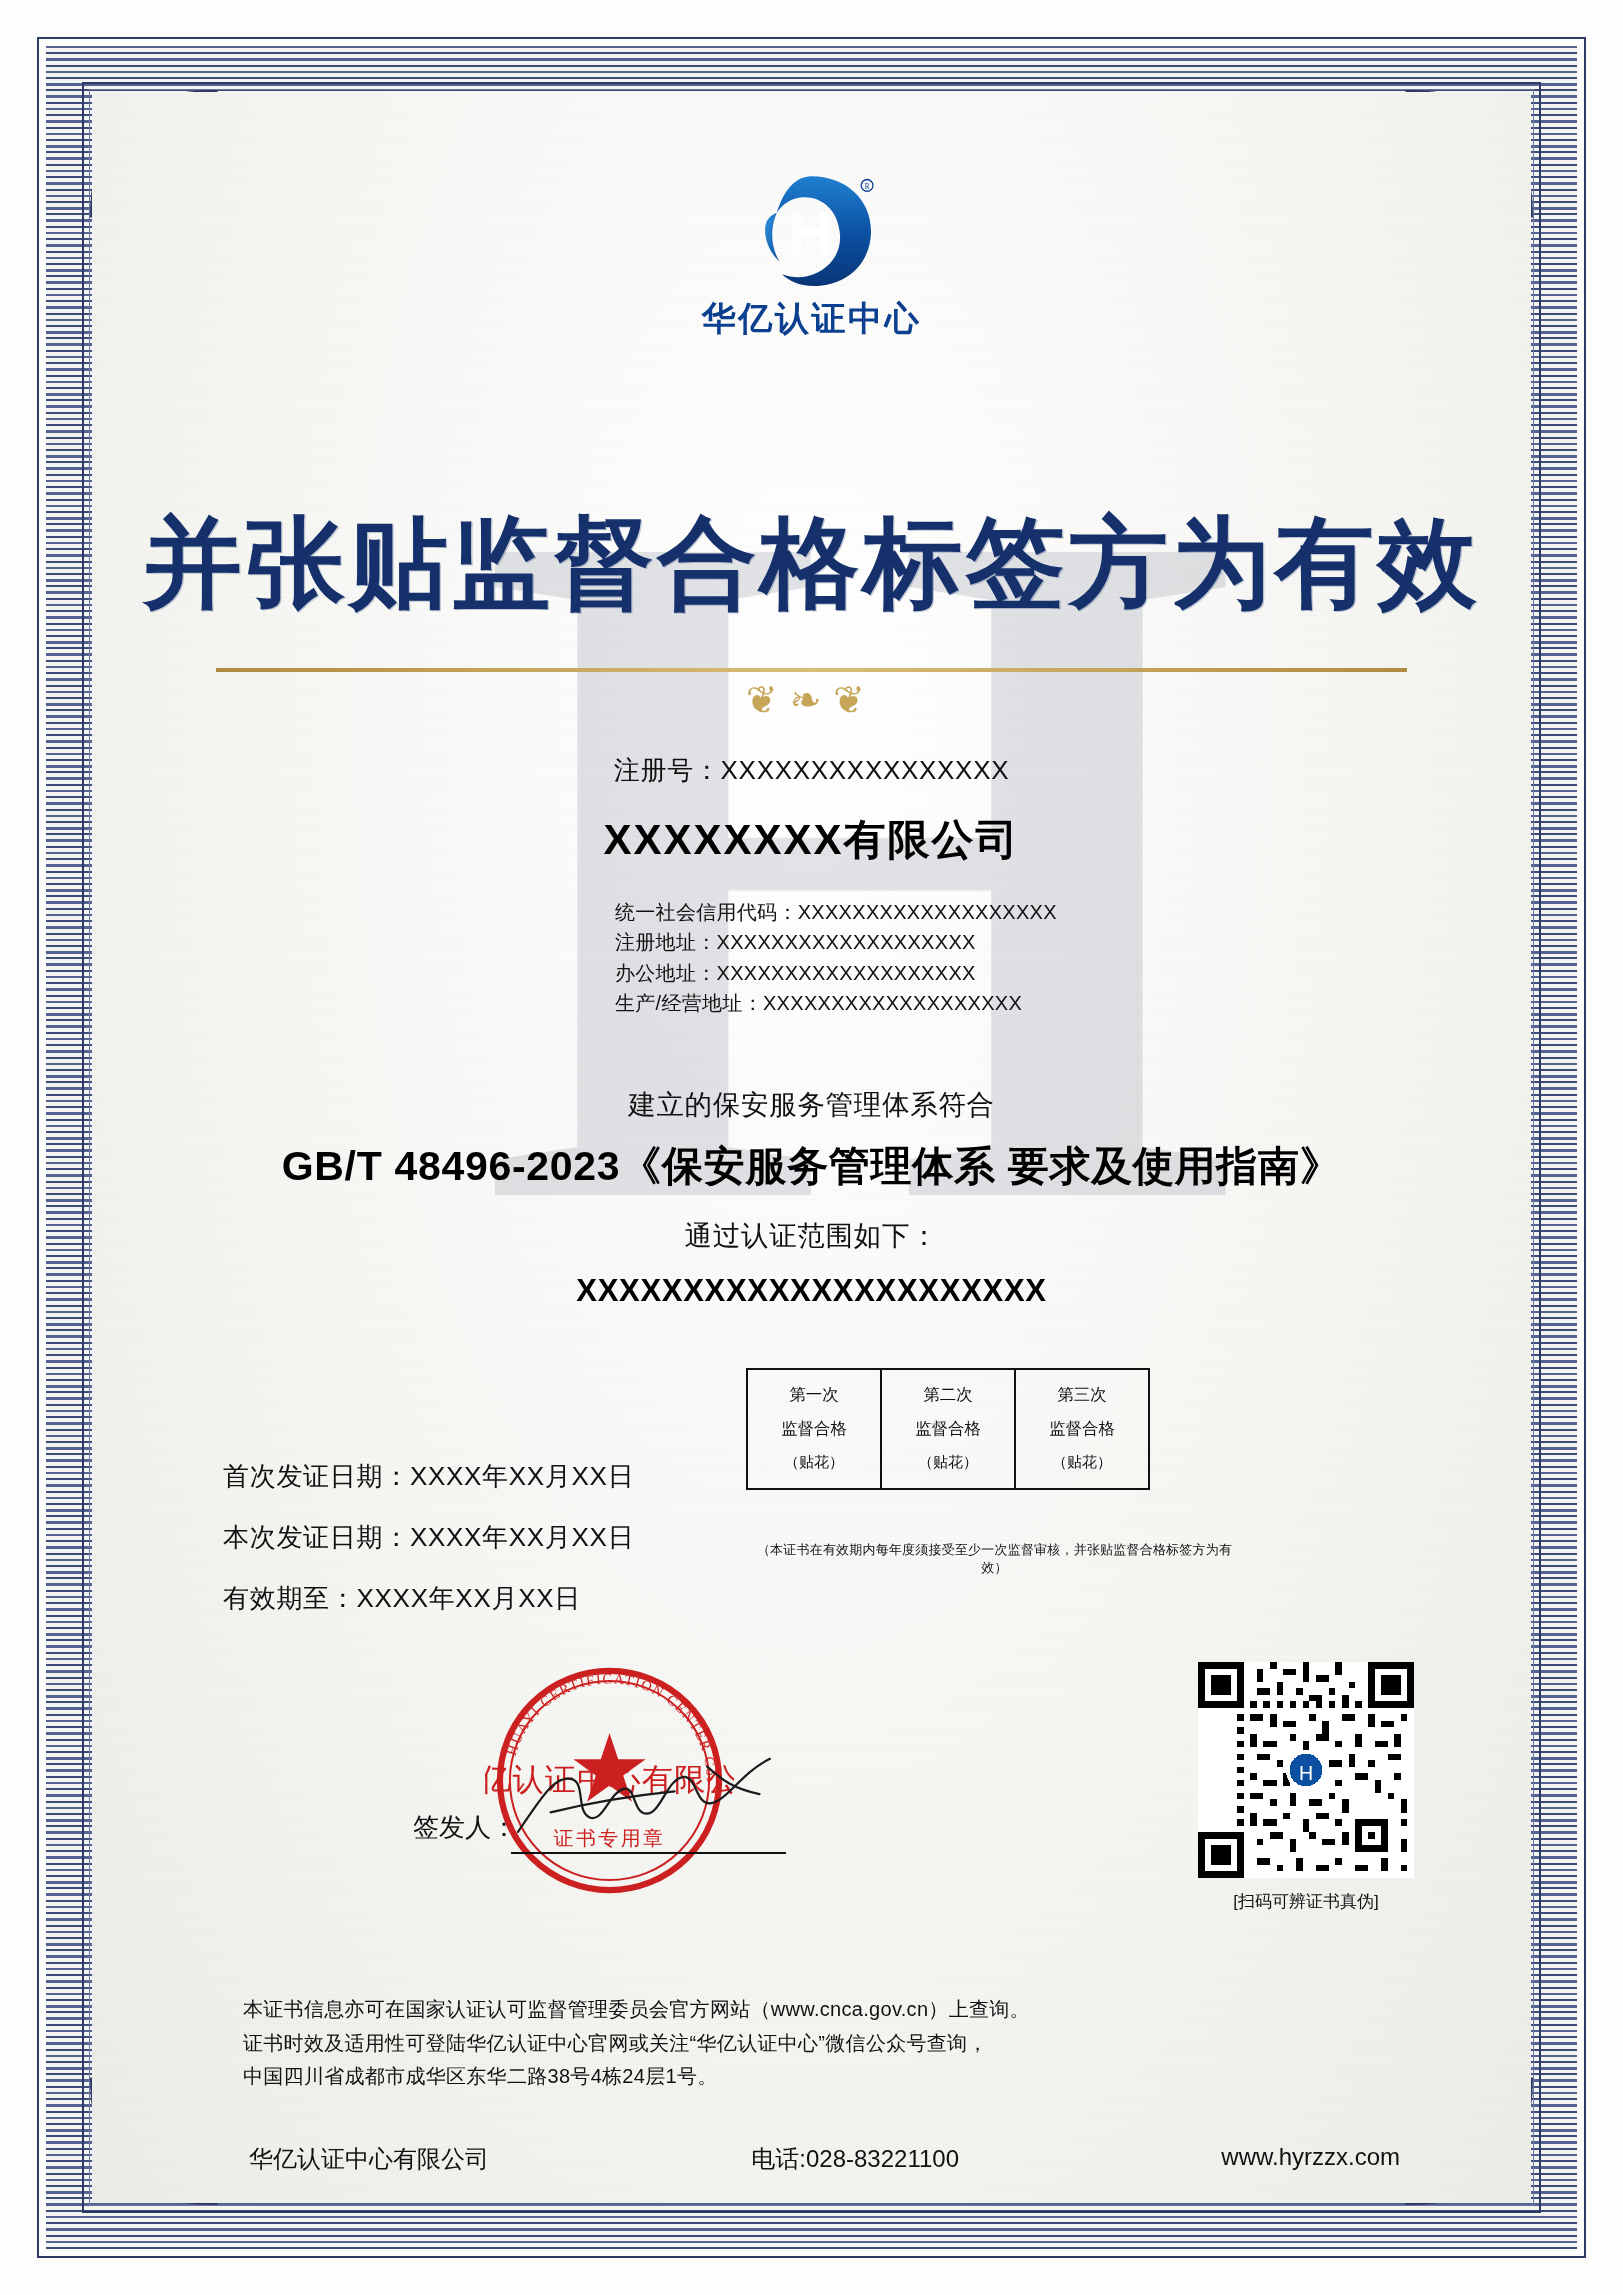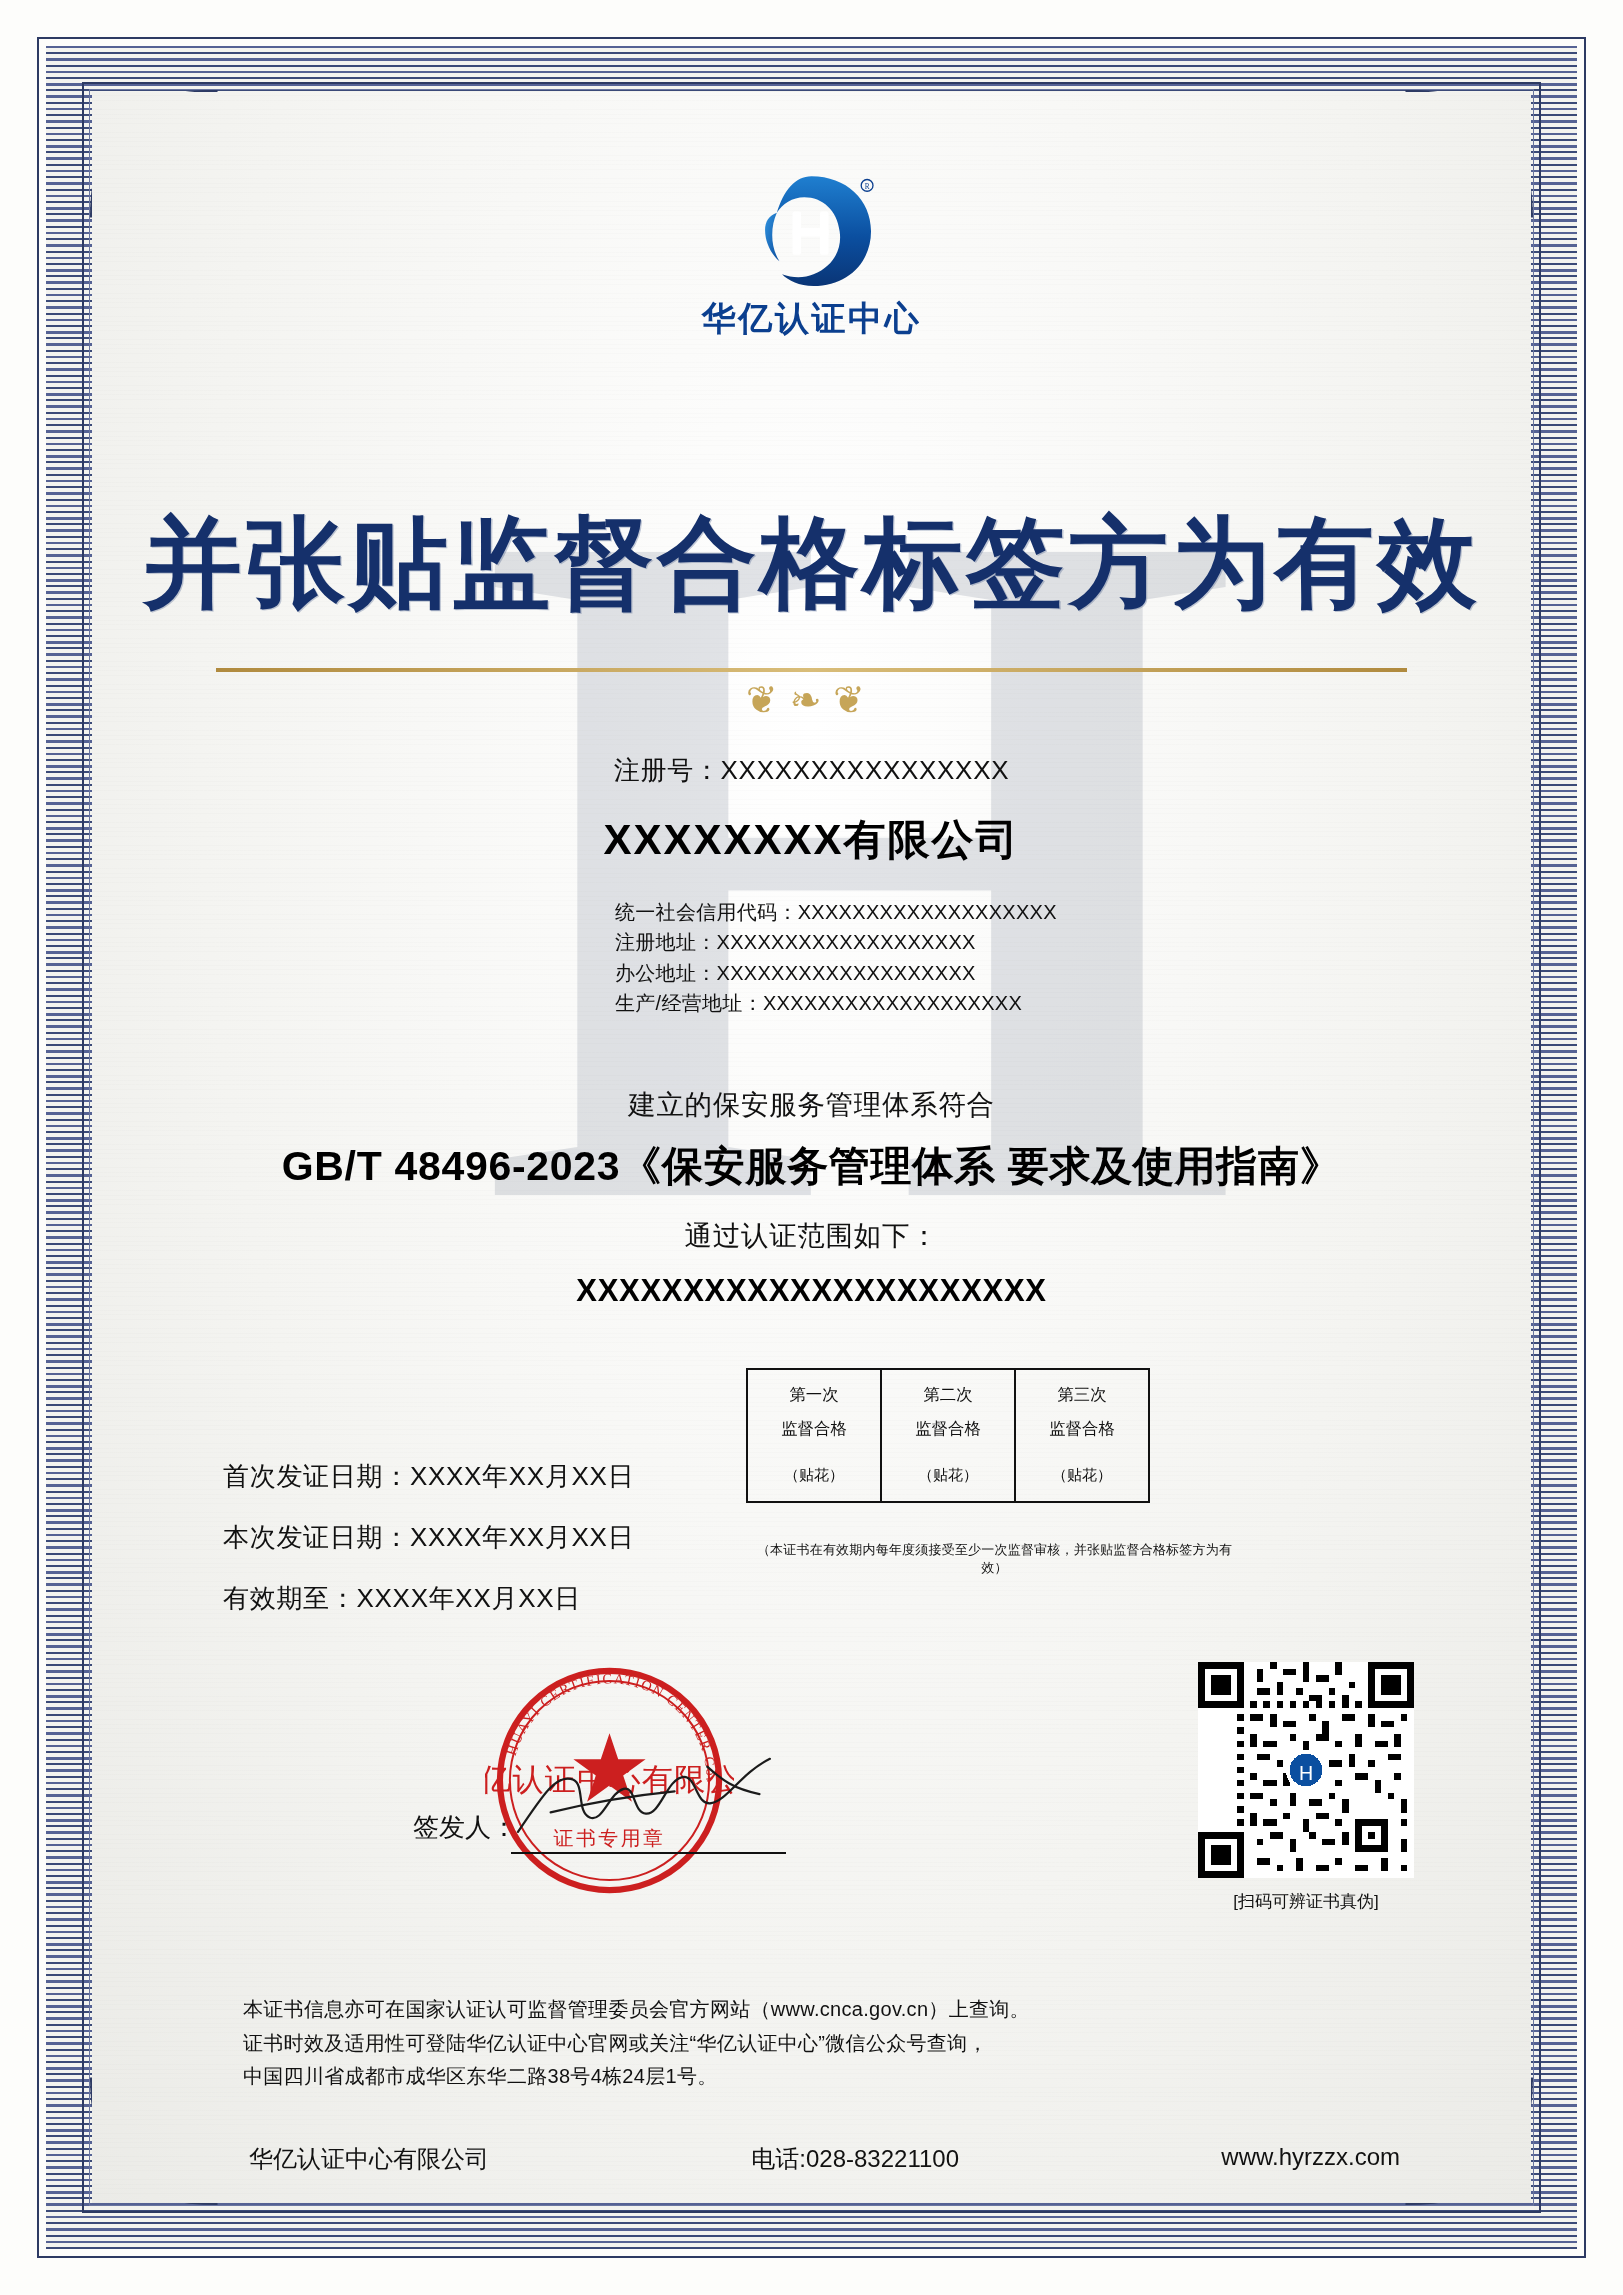--- a/index.html
+++ b/index.html
@@ -265,21 +265,21 @@
   }
   .surv-cell {
     flex: 1 1 0;
     border-right: 2px solid #111;
     box-sizing: border-box;
     padding: 14.4px 3.9px 15.7px;
     text-align: center;
   }
   .surv-cell:last-child { border-right: none; }
   .surv-cell .l1 { font-size: 16.4px; color: #111; margin-bottom: 11.8px; }
-  .surv-cell .l2 { font-size: 16.4px; color: #111; margin-bottom: 26px; }
+  .surv-cell .l2 { font-size: 16.4px; color: #111; margin-bottom: 13px; }
   .surv-cell .l3 { font-size: 15px; color: #111; }
   .surv-note {
     position: absolute;
     top: 1449px;
     left: 654px;
     width: 497px;
     text-align: center;
     font-size: 13px;
     color: #111;
     letter-spacing: 0.2px;

